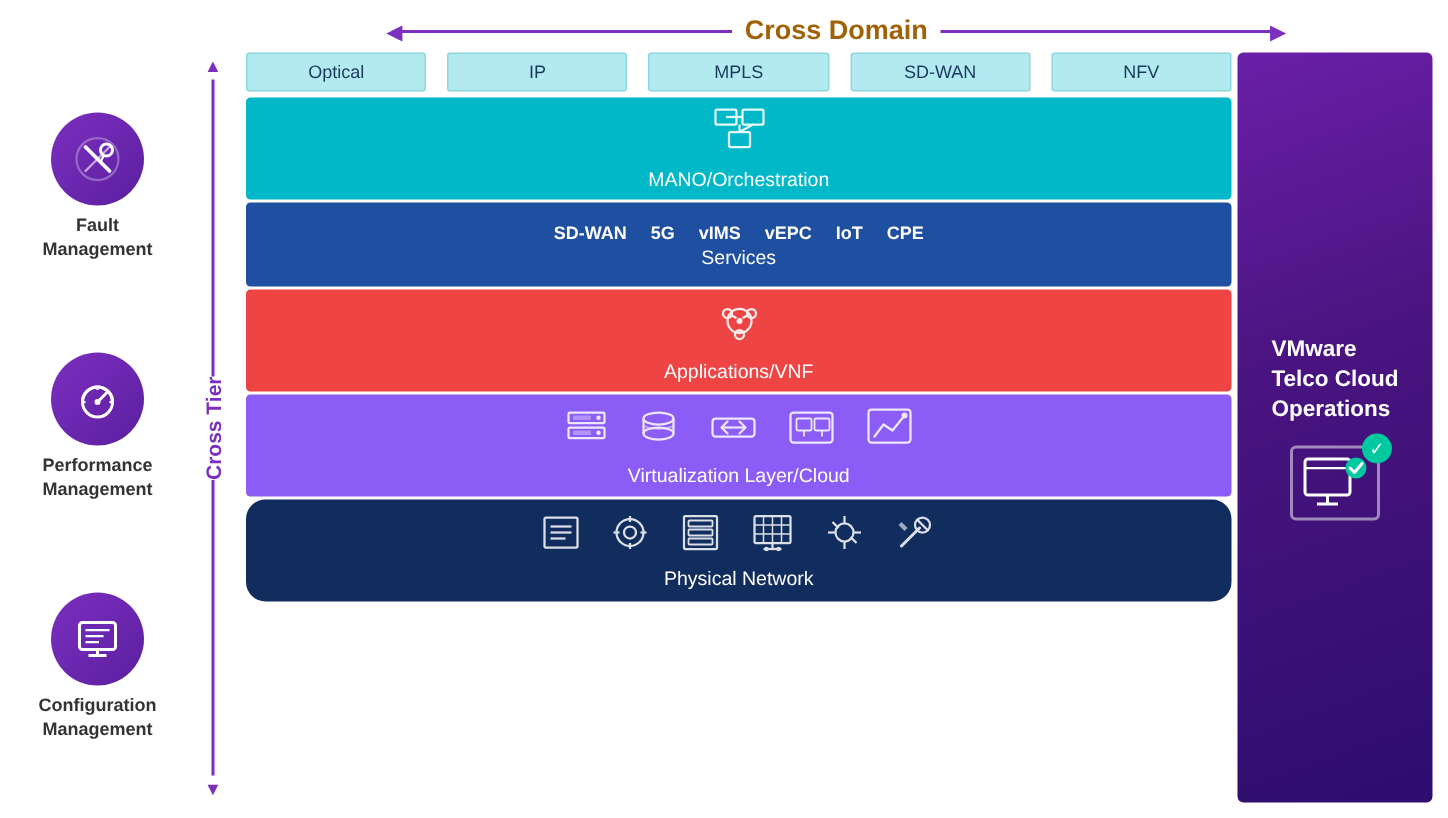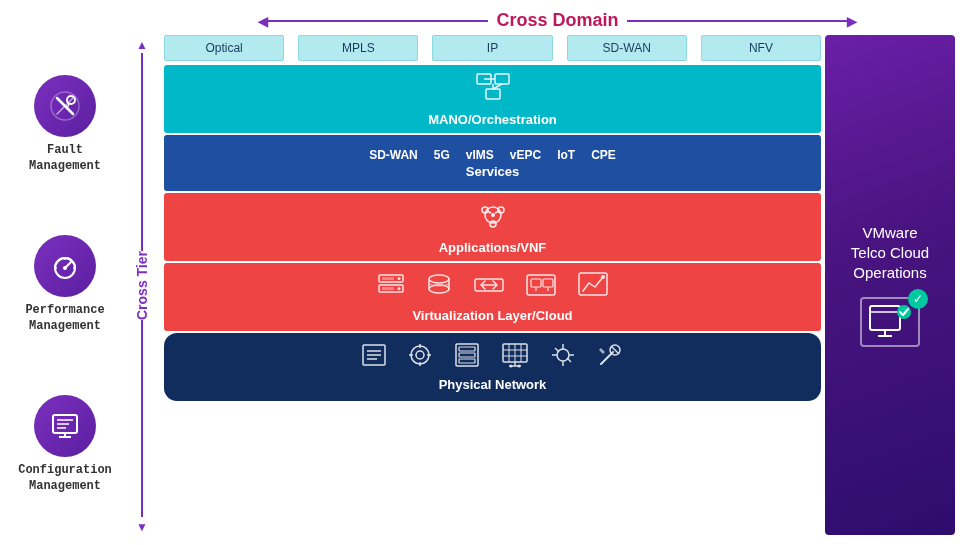--- a/index.html
+++ b/index.html
@@ -33,21 +33,20 @@
 
     
     .left-sidebar {
       display: flex;
       flex-direction: column;
       align-items: center;
       justify-content: space-around;
       width: 110px;
       padding: 10px 5px;
       flex-shrink: 0;
-      font-family: Liberation Mono, monospace;
     }
     .mgmt-item {
       display: flex;
       flex-direction: column;
       align-items: center;
       gap: 6px;
     }
     .mgmt-circle {
       width: 62px;
       height: 62px;
@@ -180,21 +179,21 @@
     }
 
     .row-icon {
       font-size: 24px;
       color: white;
       opacity: 0.9;
     }
     .row-label {
       color: white;
       font-size: 13px;
-      font-weight: 700;
+      font-weight: 400;
       text-align: center;
     }
     .row-sublabels {
       display: flex;
       gap: 16px;
       align-items: center;
       justify-content: center;
     }
     .row-sublabel {
       color: white;
@@ -223,22 +222,22 @@
       flex-direction: column;
       align-items: center;
       justify-content: center;
       padding: 12px 10px;
       gap: 14px;
       margin-left: 4px;
     }
     .vmware-label {
       color: white;
       font-size: 15px;
-      font-weight: 400;
-      text-align: center;
+      font-weight: 700;
+      text-align: left;
       line-height: 1.35;
     }
     .vmware-icon-box {
       width: 60px;
       height: 50px;
       border: 2px solid rgba(255,255,255,0.5);
       border-radius: 4px;
       display: flex;
       align-items: center;
       justify-content: center;
@@ -282,21 +281,21 @@
     }
     .cd-arrow-left {
       font-size: 14px;
       color: #7b2fbe;
     }
     .cd-arrow-right {
       font-size: 14px;
       color: #7b2fbe;
     }
     .cd-text {
-      color: #be185d;
+      color: #a16207;
       font-size: 18px;
       font-weight: 600;
       padding: 0 8px;
       white-space: nowrap;
     }
   </style>
 </head>
 <body>
 
 <div class="container">
@@ -363,22 +362,22 @@
         <span class="cross-tier-label">Cross Tier</span>
         <div class="arrow-shaft"></div>
         <span class="arrow-head-down"></span>
       </div>
     </div>
 
     <div class="center-grid">
 
       <div class="domain-tabs">
         <div class="domain-tab">Optical</div>
+        <div class="domain-tab">IP</div>
         <div class="domain-tab">MPLS</div>
-        <div class="domain-tab">IP</div>
         <div class="domain-tab">SD-WAN</div>
         <div class="domain-tab">NFV</div>
       </div>
 
       <div class="grid-row row-mano">
         <div class="row-icon">
           <svg width="36" height="30" viewBox="0 0 36 30" fill="none">
             <rect x="2" y="2" width="14" height="10" rx="1" fill="none" stroke="white" stroke-width="1.5"></rect>
             <rect x="20" y="2" width="14" height="10" rx="1" fill="none" stroke="white" stroke-width="1.5"></rect>
             <rect x="11" y="17" width="14" height="10" rx="1" fill="none" stroke="white" stroke-width="1.5"></rect>
@@ -411,21 +410,21 @@
             <circle cx="18" cy="24" r="3" fill="none" stroke="white" stroke-width="1.5"></circle>
             <line x1="12" y1="11" x2="16" y2="13" stroke="white" stroke-width="1.5"></line>
             <line x1="24" y1="11" x2="20" y2="13" stroke="white" stroke-width="1.5"></line>
             <line x1="18" y1="21" x2="18" y2="23" stroke="white" stroke-width="1.5"></line>
             <circle cx="18" cy="15" r="2" fill="white"></circle>
           </svg>
         </div>
         <div class="row-label">Applications/VNF</div>
       </div>
 
-      <div class="grid-row row-virt" style="background:#ef4444;">
+      <div class="grid-row row-virt" style="background:#8b5cf6;">
         <div class="row-icons-row">
           <span class="row-icon-item">
             <svg width="28" height="28" viewBox="0 0 28 28" fill="none">
               <rect x="2" y="4" width="24" height="7" rx="1" fill="none" stroke="white" stroke-width="1.5"></rect>
               <rect x="2" y="14" width="24" height="7" rx="1" fill="none" stroke="white" stroke-width="1.5"></rect>
               <circle cx="22" cy="7.5" r="1.5" fill="white"></circle>
               <circle cx="22" cy="17.5" r="1.5" fill="white"></circle>
               <rect x="5" y="6" width="12" height="3" rx="0.5" fill="white" opacity="0.4"></rect>
               <rect x="5" y="16" width="12" height="3" rx="0.5" fill="white" opacity="0.4"></rect>
             </svg>

